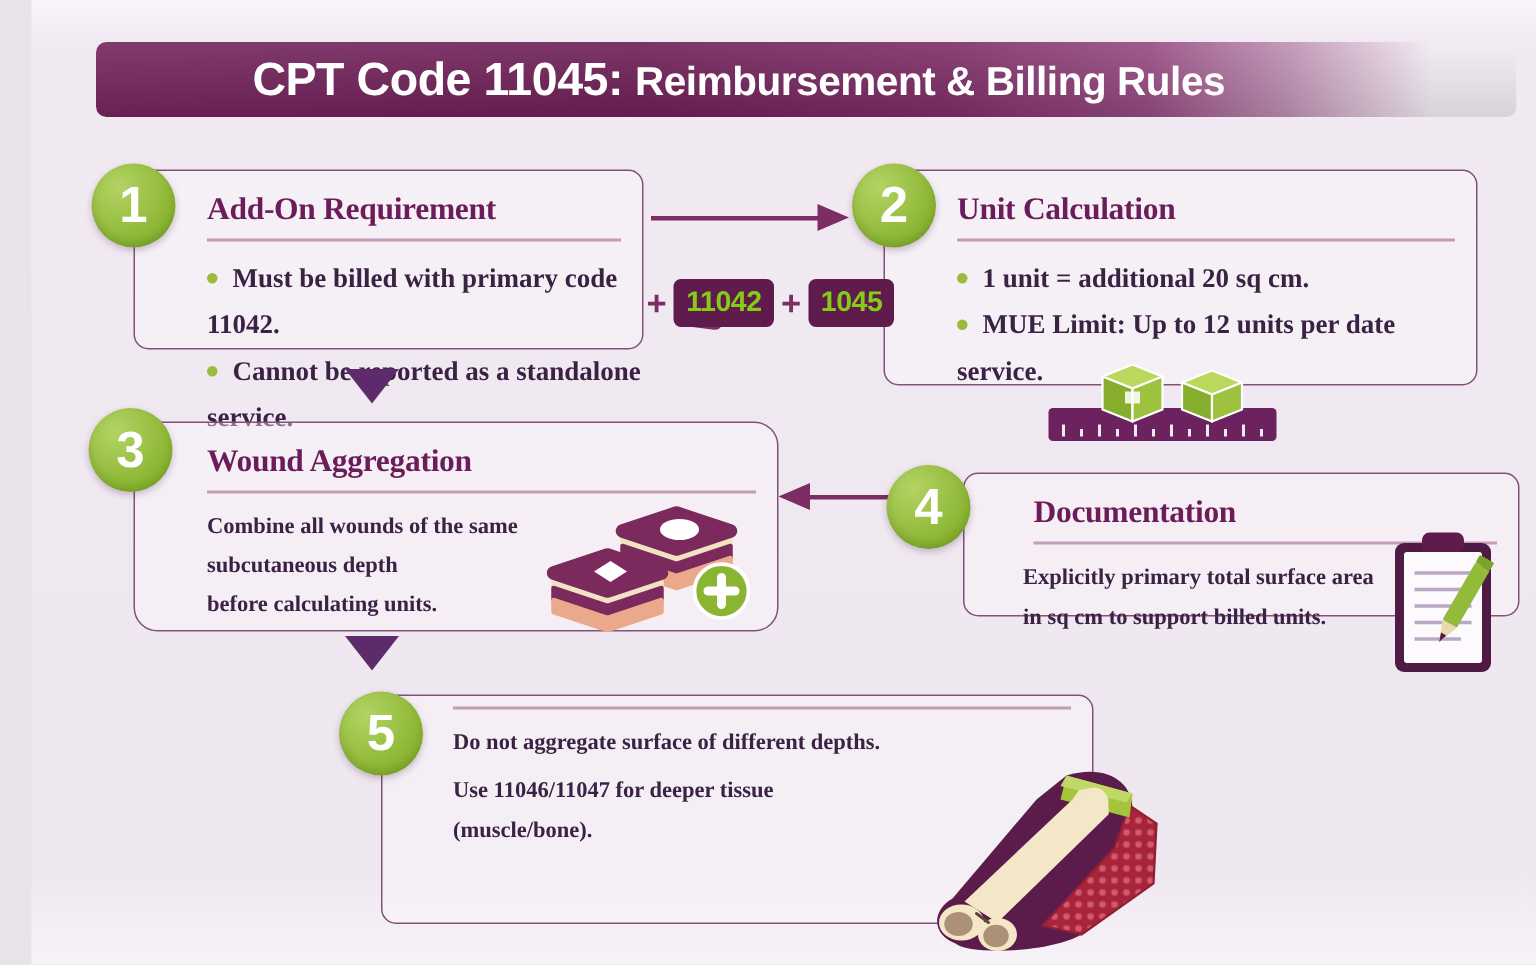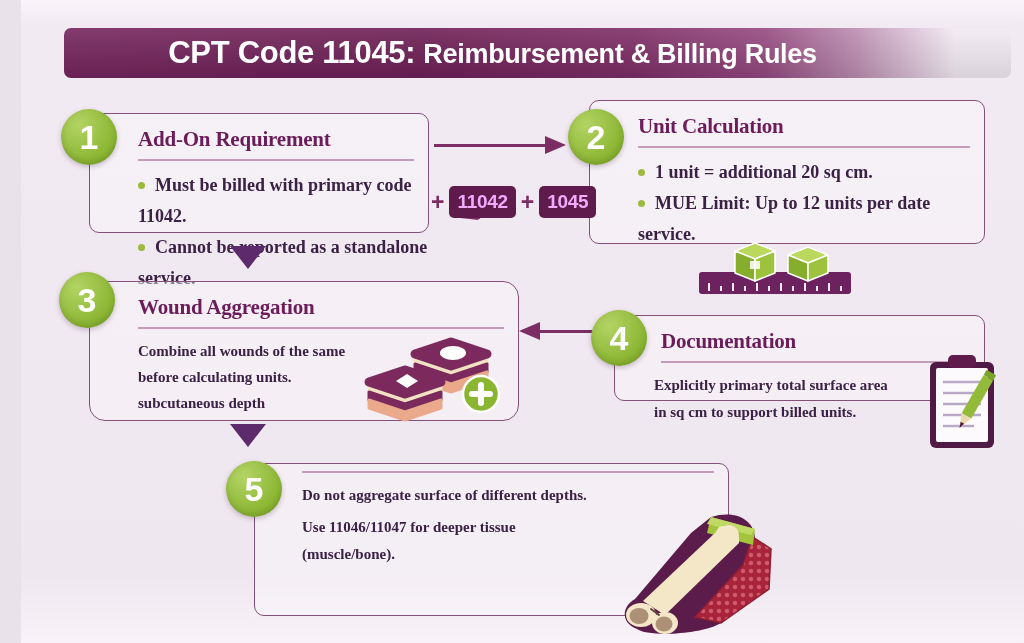--- a/index.html
+++ b/index.html
@@ -39,21 +39,21 @@
     color:#fff;font-size:34px;font-weight:bold;text-align:center;line-height:56px;z-index:5;
   }
   
   .hline{position:absolute;height:3px;background:#7b2d64;}
   .head-right{position:absolute;width:0;height:0;border-top:9px solid transparent;border-bottom:9px solid transparent;border-left:21px solid #7b2d64;}
   .head-left{position:absolute;width:0;height:0;border-top:9px solid transparent;border-bottom:9px solid transparent;border-right:21px solid #7b2d64;}
   .tri-down{position:absolute;width:0;height:0;border-left:18px solid transparent;border-right:18px solid transparent;border-top:23px solid #5d2a6b;}
   
   .codes{position:absolute;left:410px;top:186px;display:flex;align-items:center;gap:5px;z-index:4;}
   .plus{color:#7b2d64;font-size:23px;font-weight:bold;}
-  .badge{position:relative;background:#5f1b4c;color:#f0abfc;font-size:19px;font-weight:bold;padding:5px 8px;border-radius:5px;letter-spacing:-.3px;}
+  .badge{position:relative;background:#5f1b4c;color:#84cc16;font-size:19px;font-weight:bold;padding:5px 8px;border-radius:5px;letter-spacing:-.3px;}
   .badge.first::before{content:"";position:absolute;left:8px;top:3px;width:26px;height:30px;background:#7c2f63;border-radius:5px;transform:rotate(7deg);z-index:-1;}
   .icon-abs{position:absolute;}
 </style>
 </head>
 <body>
 
 <div class="stage">
 
   <div class="banner">
     <span class="strong">CPT Code 11045:</span><span class="rest">Reimbursement &amp; Billing Rules</span>
@@ -65,21 +65,21 @@
     <ul class="bullets">
       <li><span class="dot"></span><span>Must be billed with primary code 11042.</span></li>
       <li><span class="dot"></span><span>Cannot be reported as a standalone service.</span></li>
     </ul>
   </div>
   <div class="numcircle" style="left:40px;top:109px;">1</div>
 
   <div class="hline" style="left:413px;top:144px;width:113px;"></div>
   <div class="head-right" style="left:524px;top:136px;"></div>
 
-  <div class="panel" style="left:568px;top:100px;width:396px;height:144px;">
+  <div class="panel" style="left:568px;top:113px;width:396px;height:144px;">
     <div class="panel-title">Unit Calculation</div>
     <div class="sep"></div>
     <ul class="bullets">
       <li><span class="dot"></span><span class="b">1 unit</span><span> = additional </span><span class="b">20 sq cm.</span></li>
       <li><span class="dot"></span><span>MUE Limit: Up to </span><span class="b">12</span><span> units per date service.</span></li>
     </ul>
   </div>
   <div class="numcircle" style="left:547px;top:109px;">2</div>
 
   <div class="codes">
@@ -116,22 +116,22 @@
       <path d="M133,16 L113,24 L113,42 L133,34 Z" fill="#9cc23e"></path>
     </g>
     <rect x="55" y="22" width="10" height="8" fill="#fff" opacity="0.85"></rect>
   </svg>
 
   <div class="panel" style="left:68px;top:281px;width:430px;height:140px;border-radius:16px;">
     <div class="panel-title">Wound Aggregation</div>
     <div class="sep"></div>
     <div class="bodytext" style="width:260px;">
       <div>Combine all wounds of the same</div>
+      <div>subcutaneous depth</div>
       <div>before calculating units.</div>
-      <div>subcutaneous depth</div>
     </div>
   </div>
   <div class="numcircle" style="left:38px;top:272px;">3</div>
 
   <svg class="icon-abs" style="left:338px;top:328px;z-index:4;" width="152" height="96" viewBox="0 0 152 96">
     <g stroke-linejoin="round">
 
       <g transform="translate(92,28)">
         <path d="M-36,0 L0,12 L36,0 L36,8 L0,20 L-36,8 Z" fill="#f2e2c4" stroke="#f2e2c4" stroke-width="3"></path>
         <path d="M-36,8 L0,20 L36,8 L36,16 L0,28 L-36,16 Z" fill="#7c2a5e" stroke="#7c2a5e" stroke-width="3"></path>
@@ -149,21 +149,21 @@
       </g>
 
       <circle cx="122" cy="66" r="18" fill="#8ab531" stroke="#fff" stroke-width="2.5"></circle>
       <path d="M122,57 L122,75 M113,66 L131,66" stroke="#fff" stroke-width="6" stroke-linecap="round"></path>
     </g>
   </svg>
 
   <div class="hline" style="left:517px;top:330px;width:80px;"></div>
   <div class="head-left" style="left:498px;top:322px;"></div>
 
-  <div class="panel" style="left:593px;top:315px;width:371px;height:86px;">
+  <div class="panel" style="left:621px;top:315px;width:371px;height:96px;">
     <div class="panel-title" style="margin-left:46px;">Documentation</div>
     <div class="sep" style="margin-left:46px;"></div>
     <div class="bodytext" style="margin-left:39px;width:305px;line-height:27px;">
       <div>Explicitly primary total surface area</div>
       <div><span>in </span><span class="b">sq cm</span><span> to support billed units.</span></div>
     </div>
   </div>
   <div class="numcircle" style="left:570px;top:310px;">4</div>
 
   <svg class="icon-abs" style="left:901px;top:352px;z-index:4;" width="94" height="100" viewBox="0 0 94 100">

